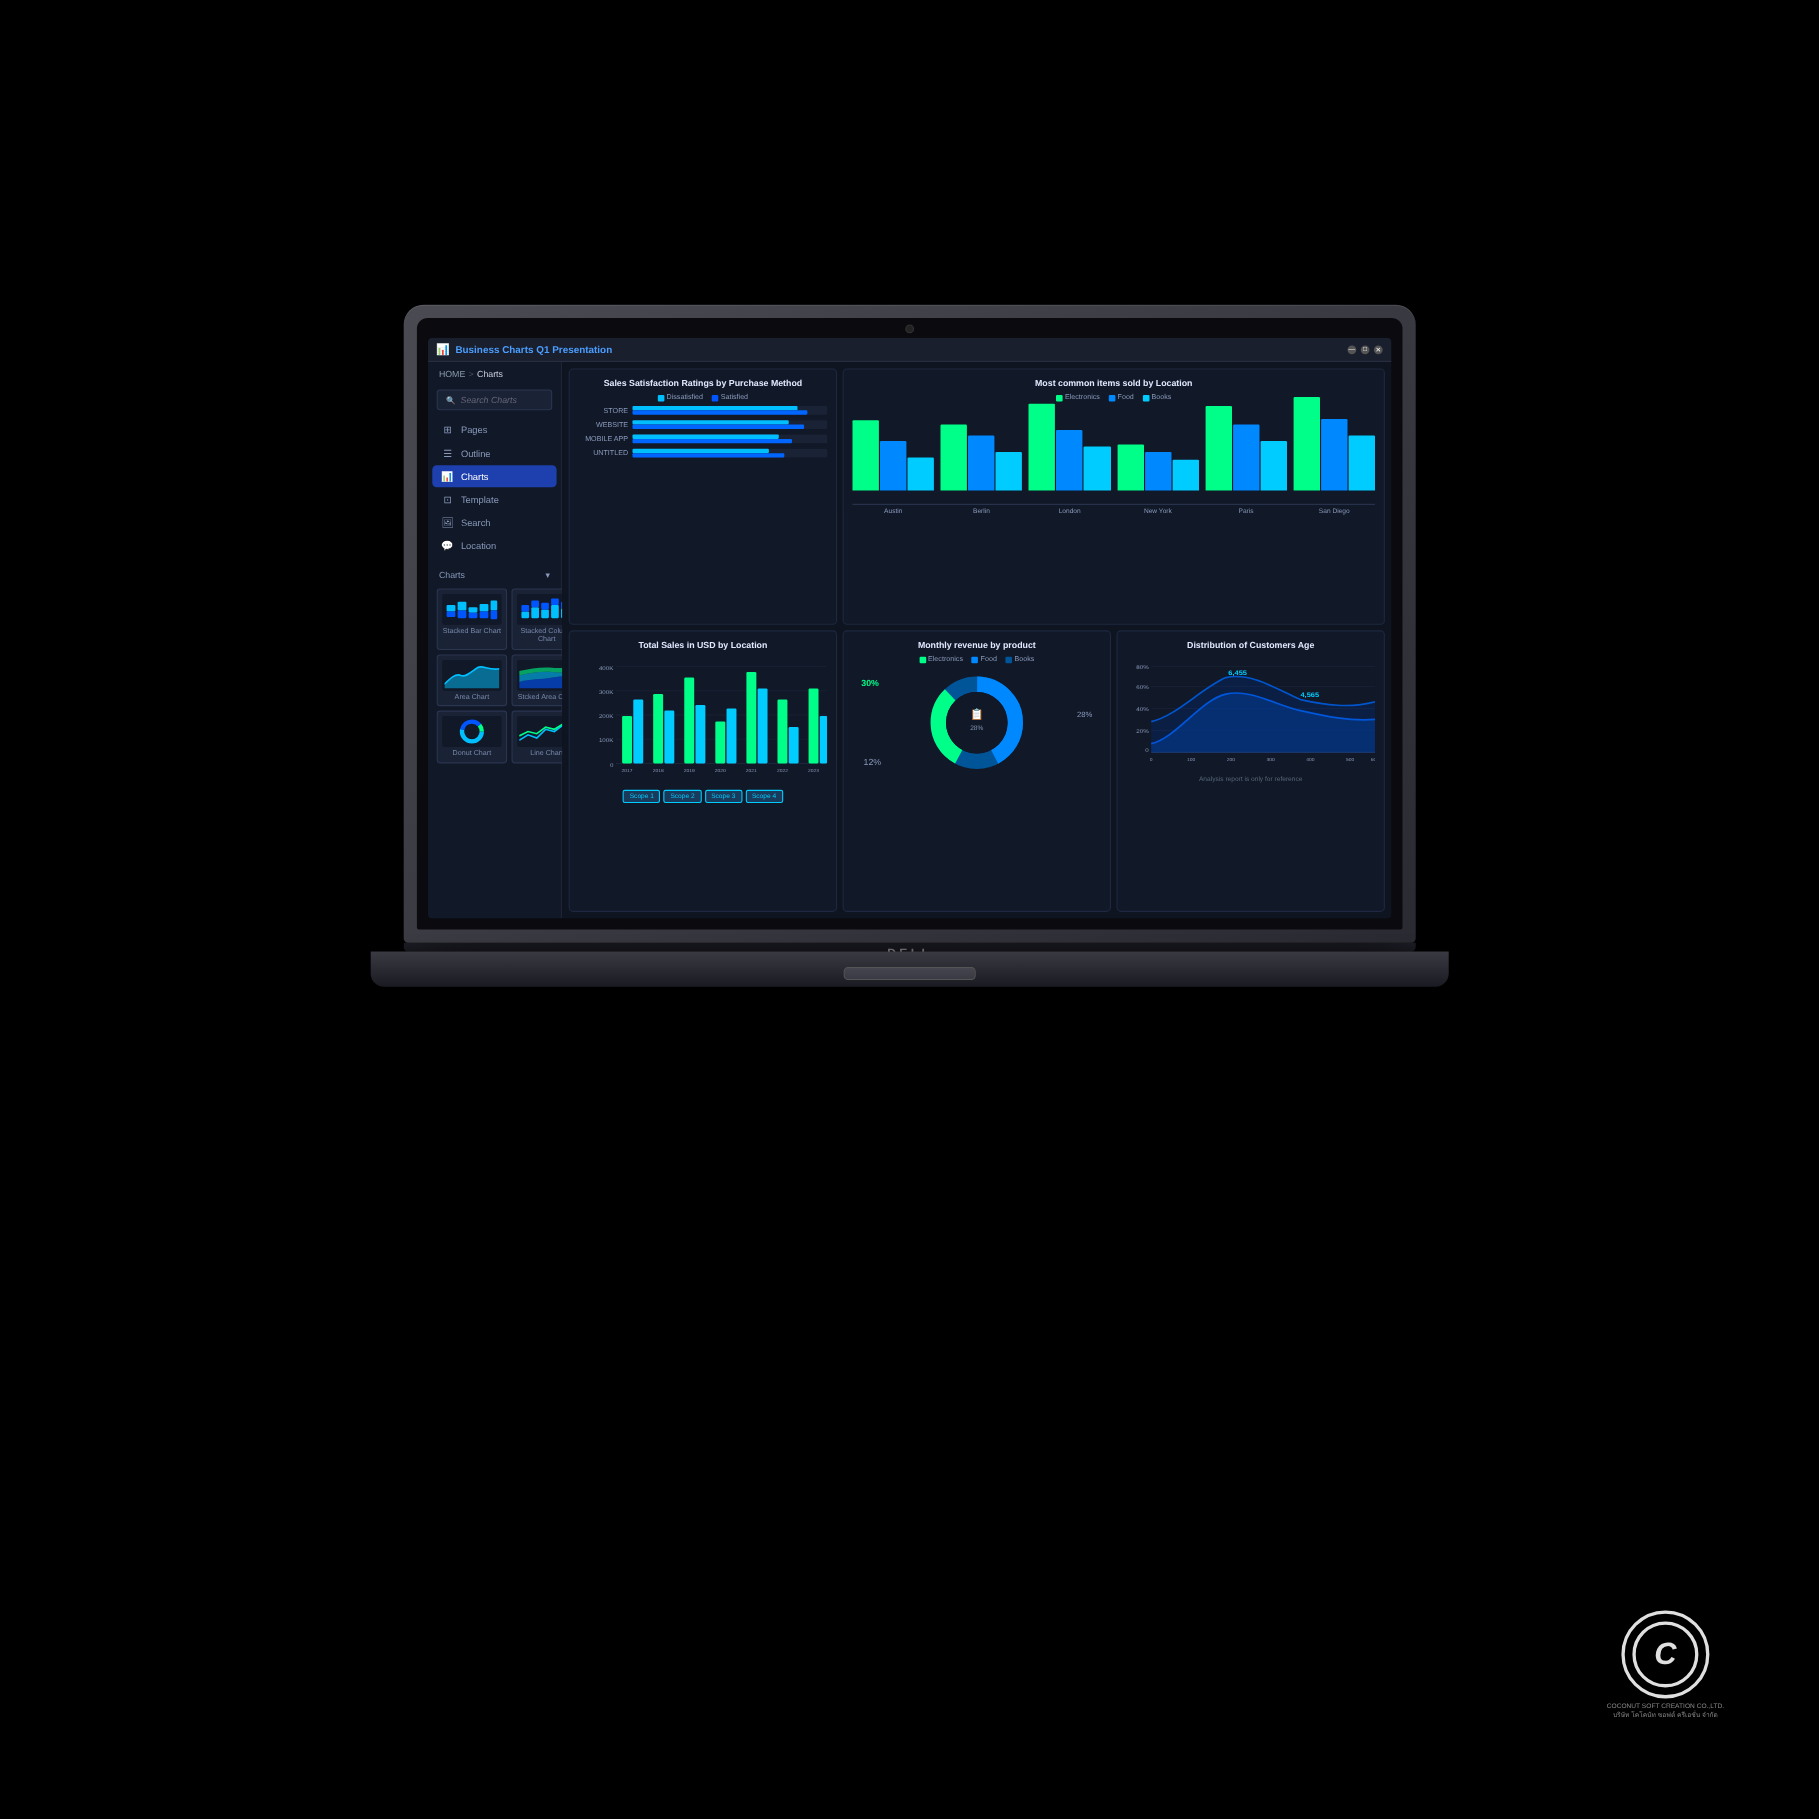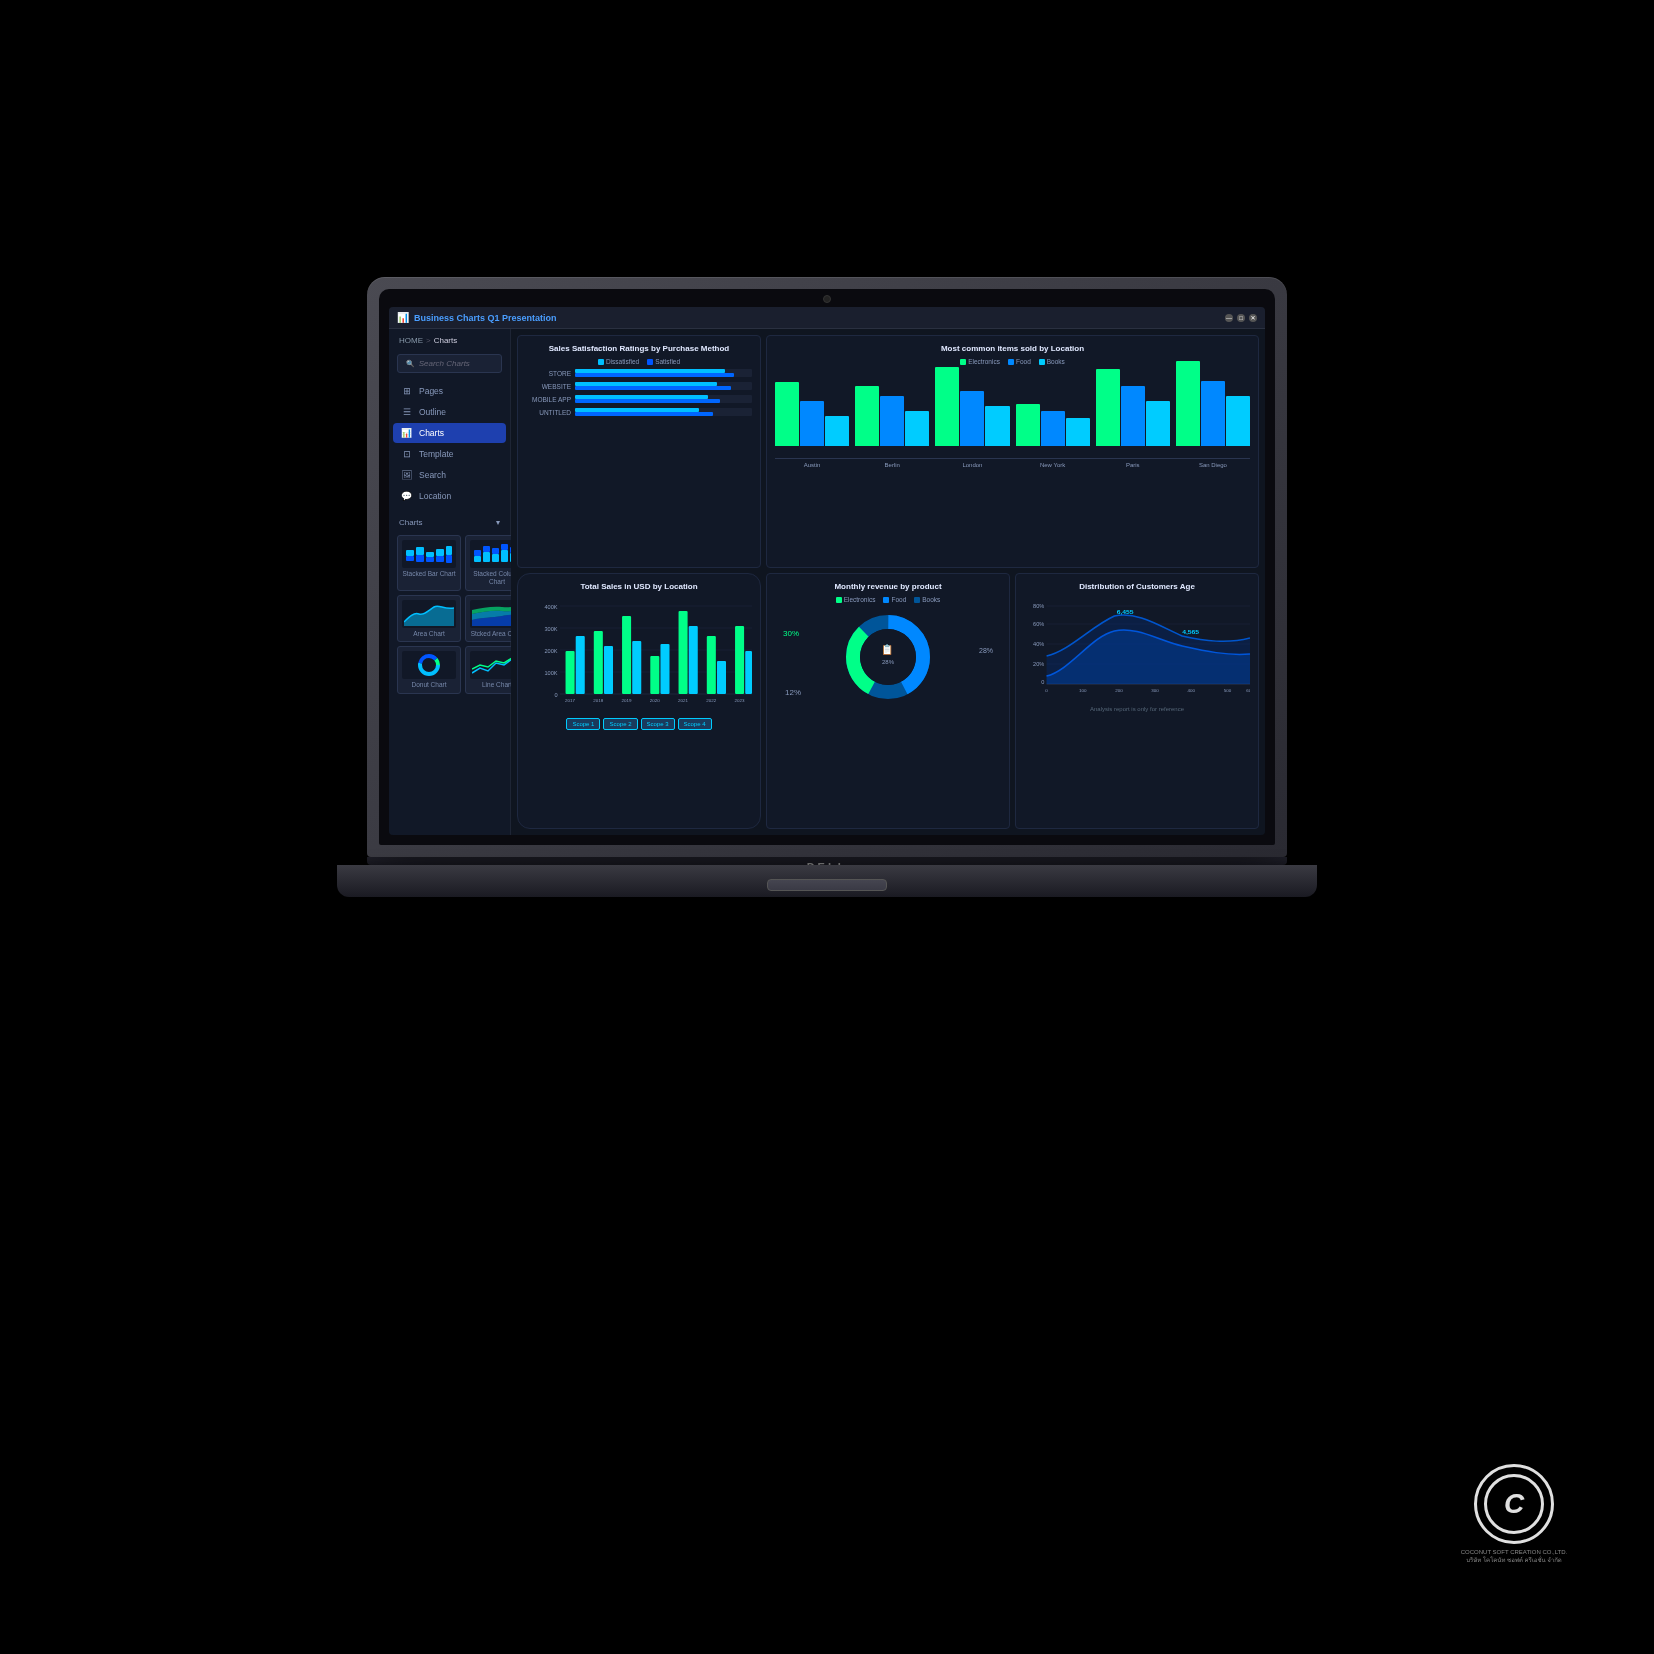--- a/index.html
+++ b/index.html
@@ -712,21 +712,21 @@
                     <div class="gbar-label-item">Austin</div>
                     <div class="gbar-label-item">Berlin</div>
                     <div class="gbar-label-item">London</div>
                     <div class="gbar-label-item">New York</div>
                     <div class="gbar-label-item">Paris</div>
                     <div class="gbar-label-item">San Diego</div>
                   </div>
                 </div>
               </div>
 
-              <div class="chart-panel" style="grid-column: span 1; border-radius: 13px;">
+              <div class="chart-panel" style="grid-column: span 1;">
                 <div class="chart-title">Total Sales in USD by Location</div>
                 <div style="position:relative; height:120px;">
                   <svg width="100%" height="110" viewBox="0 0 200 110" preserveAspectRatio="none">
 
                     <line x1="30" y1="10" x2="200" y2="10" stroke="#1e2840" stroke-width="0.5"></line>
                     <line x1="30" y1="32" x2="200" y2="32" stroke="#1e2840" stroke-width="0.5"></line>
                     <line x1="30" y1="54" x2="200" y2="54" stroke="#1e2840" stroke-width="0.5"></line>
                     <line x1="30" y1="76" x2="200" y2="76" stroke="#1e2840" stroke-width="0.5"></line>
                     <line x1="30" y1="98" x2="200" y2="98" stroke="#2a3550" stroke-width="0.5"></line>
 
@@ -796,21 +796,21 @@
 
                     <circle cx="50" cy="50" r="35" fill="none" stroke="#005599" stroke-width="14" stroke-dasharray="220 0" stroke-dashoffset="55"></circle>
                     <circle cx="50" cy="50" r="35" fill="none" stroke="#0088ff" stroke-width="14" stroke-dasharray="93 127" stroke-dashoffset="55"></circle>
                     <circle cx="50" cy="50" r="35" fill="none" stroke="#00ff88" stroke-width="14" stroke-dasharray="66 154" stroke-dashoffset="148"></circle>
 
                     <circle cx="50" cy="50" r="28" fill="#111827"></circle>
 
                     <text x="50" y="46" text-anchor="middle" font-size="10" fill="#0088ff">📋</text>
                     <text x="50" y="57" text-anchor="middle" font-size="6" fill="#8899bb">28%</text>
                   </svg>
-                  <div style="position:absolute; top:10px; left:8px; color:#00ff88; font-size:8px; font-weight:400;margin-top:12px;">30%</div>
+                  <div style="position:absolute; top:10px; left:8px; color:#00ff88; font-size:8px; font-weight:700;">30%</div>
                   <div style="position:absolute; bottom:10px; left:10px; color:#8899bb; font-size:8px;">12%</div>
                   <div style="position:absolute; right:8px; top:40%; color:#8899bb; font-size:7px;">28%</div>
                 </div>
               </div>
 
               <div class="chart-panel" style="grid-column: span 1;">
                 <div class="chart-title">Distribution of Customers Age</div>
                 <div style="position:relative; height:110px;">
                   <svg width="100%" height="105" viewBox="0 0 200 105" preserveAspectRatio="none">
 

